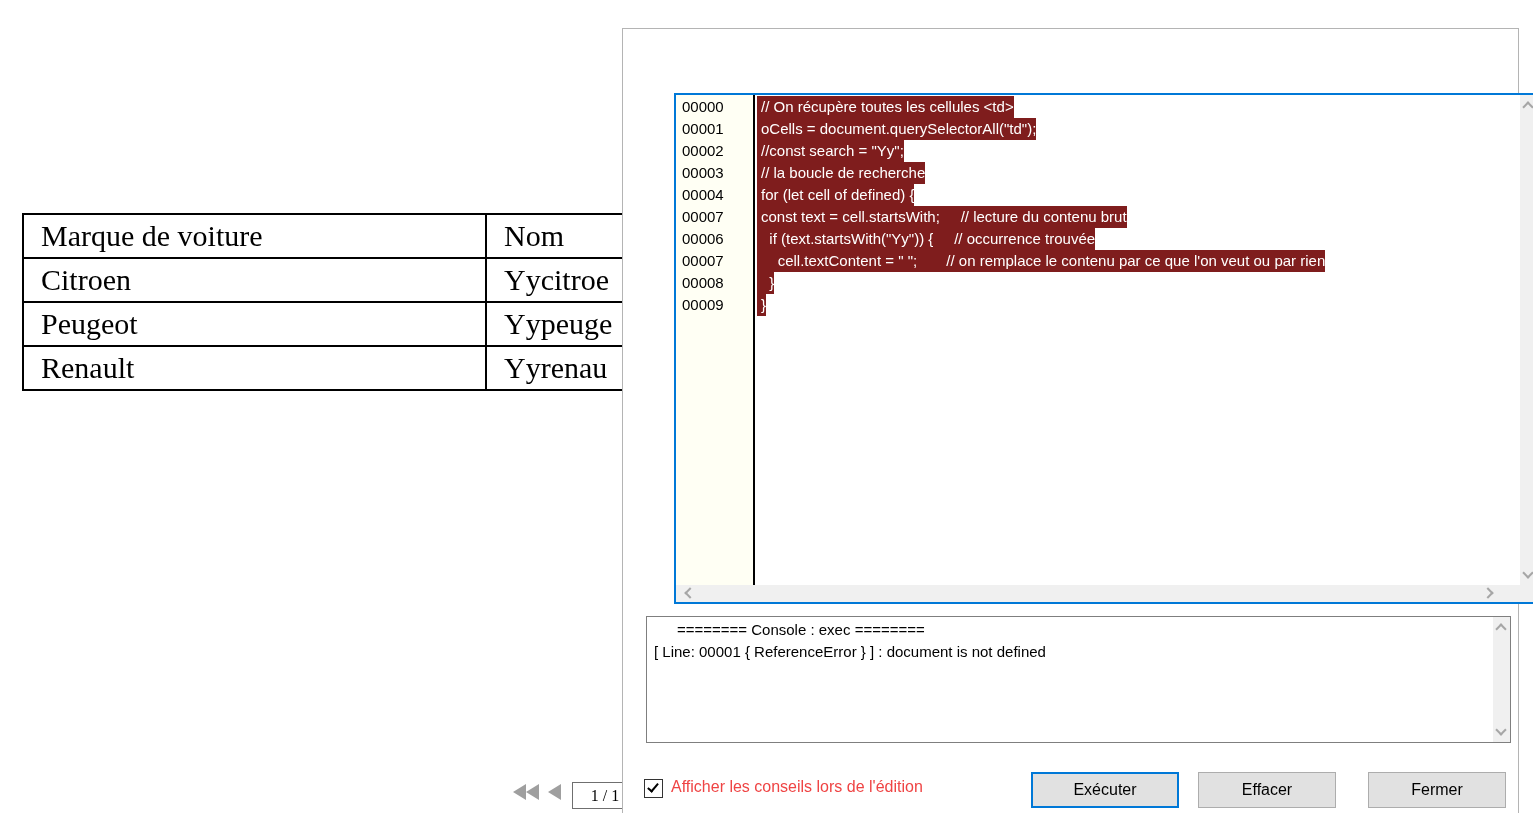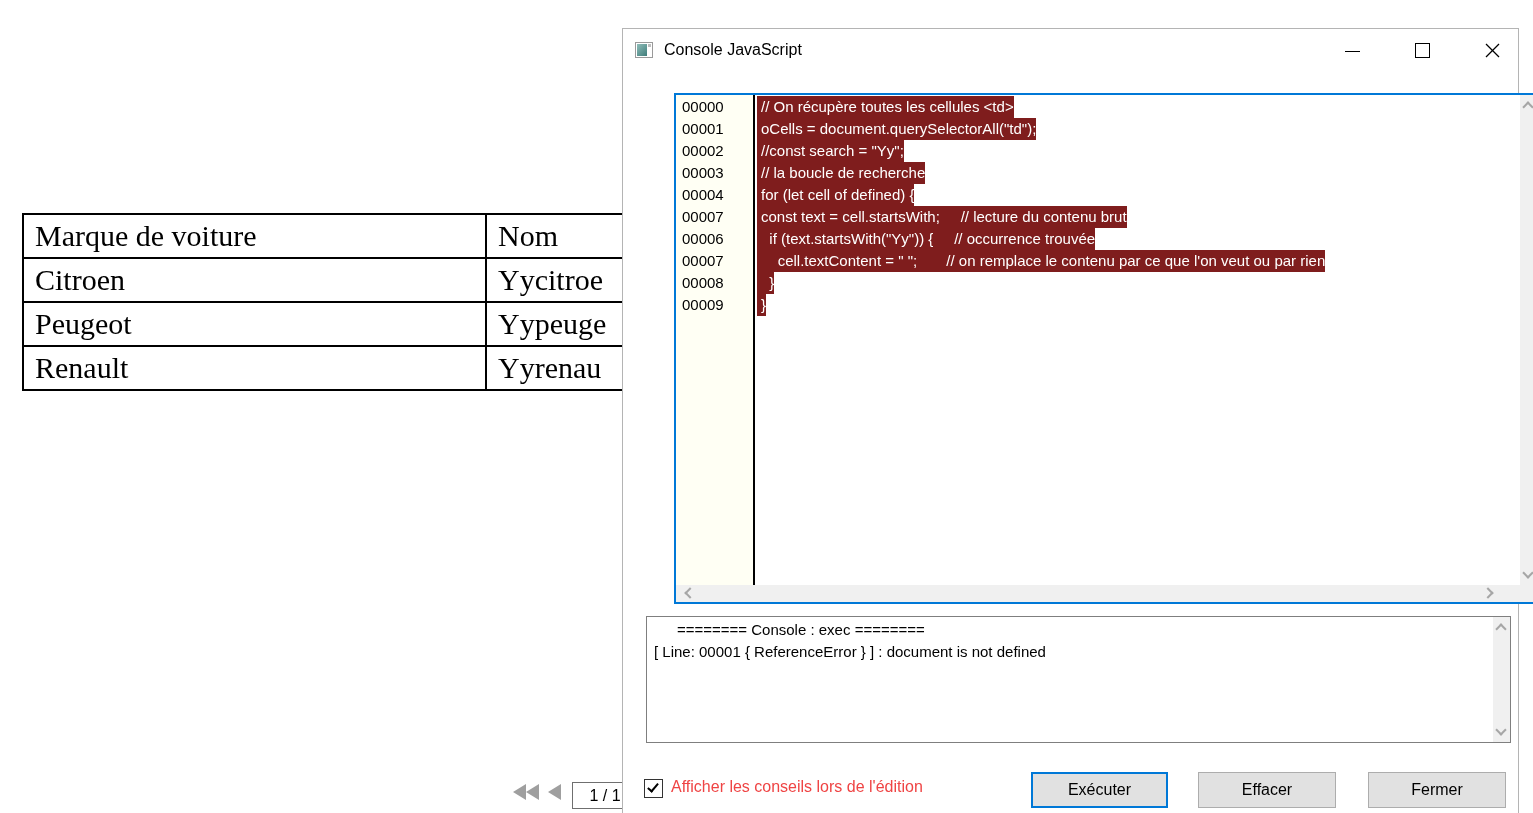--- a/index.html
+++ b/index.html
@@ -3,31 +3,31 @@
 <meta charset="utf-8">
 <style>
   * { margin:0; padding:0; box-sizing:border-box; }
   html,body { width:1533px; height:813px; overflow:hidden; background:#ffffff;
               font-family:"Liberation Sans", sans-serif; }
 
   
   #doc-table { position:absolute; left:22px; top:213px; border-collapse:collapse;
                font-family:"Liberation Serif", serif; font-size:30px; color:#000; }
   #doc-table td, #doc-table th { border:2px solid #000; font-weight:normal; text-align:left;
-               padding:0 0 0 11px; white-space:nowrap; overflow:hidden; }
+               padding:0 0 0 17px; white-space:nowrap; overflow:hidden; }
   #doc-table .c1 { width:463px; height:44px; }
   #doc-table .c2 { width:300px; }
 
   
   #pager { position:absolute; left:505px; top:780px; height:30px; }
   .tri { position:absolute; width:0; height:0; border-top:8px solid transparent;
          border-bottom:8px solid transparent; border-right:13px solid #9f9f9f; }
   #page-box { position:absolute; left:67px; top:2px; width:66px; height:27px;
               border:1px solid #6f6f6f; background:#fff; font-size:16px; color:#000;
-              text-align:center; line-height:25px; }
+              text-align:center; line-height:25px;font-family:Liberation Serif, serif; }
 
   
   #dialog { position:absolute; left:622px; top:28px; width:897px; height:800px;
             background:#ffffff; border:1px solid #b4b4b4; z-index:10; }
 
   
   #title-bar { position:absolute; left:0; top:0; width:100%; height:44px; background:#fff; }
   #title-text { position:absolute; left:41px; top:12px; font-size:16px; color:#000; }
   #win-icon { position:absolute; left:12px; top:13px; width:18px; height:16px;
               border:1px solid #9a9a9a; background:#fff; }
@@ -76,21 +76,21 @@
   
   #hints-check { position:absolute; left:21px; top:750px; width:19px; height:19px;
                  border:1px solid #333; background:#fff; }
   #hints-check .mark { position:absolute; left:5px; top:1px; width:6px; height:11px;
                  border:solid #000; border-width:0 2px 2px 0; transform:rotate(40deg); }
   #hints-label { position:absolute; left:48px; top:749px; font-size:16px; color:#ef4444; }
 
   .dlg-btn { position:absolute; top:743px; height:36px; background:#e1e1e1;
              font-size:16px; color:#000; text-align:center; line-height:32px;
              font-family:"Liberation Sans", sans-serif; }
-  #btn-exec  { left:408px; width:137px; border:2px solid #0078d7; }
+  #btn-exec  { left:408px; width:148px; border:2px solid #0078d7; }
   #btn-clear { left:575px; width:138px; border:1px solid #adadad; }
   #btn-closedlg { left:745px; width:138px; border:1px solid #adadad; }
 </style>
 </head>
 <body>
 
 <table id="doc-table">
   <thead>
     <tr>
       <th class="c1">Marque de voiture</th>
@@ -118,39 +118,20 @@
 
 <div id="pager">
   <span class="tri" style="left:8px;  top:4px;"></span>
   <span class="tri" style="left:21px; top:4px;"></span>
   <span class="tri" style="left:43px; top:4px;"></span>
   <span id="page-box">1 / 1</span>
 </div>
 
 <div id="dialog">
 
-  <div id="title-bar">
-    <span id="win-icon">
-      <span class="wi-left"></span>
-        <span class="wi-dot"></span>
-    </span>
-    <span id="title-text">Console JavaScript</span>
-    <span id="btn-min" class="win-btn">
-        <span class="glyph"></span>
-      </span>
-    <span id="btn-max" class="win-btn">
-        <span class="glyph"></span>
-      </span>
-    <span id="btn-close" class="win-btn">
-      <svg width="30" height="30">
-        <line x1="9" y1="8" x2="22" y2="21" stroke="#000" stroke-width="1.2"></line>
-        <line x1="22" y1="8" x2="9" y2="21" stroke="#000" stroke-width="1.2"></line>
-      </svg>
-    </span>
-  </div>
 
   <div id="editor">
     <div id="gutter"></div>
     <div id="ed-lines">
 
         <div class="ed-row">
           <span class="ln">00000</span>
           <span class="sel">// On récupère toutes les cellules &lt;td&gt;</span>
         </div>
 

